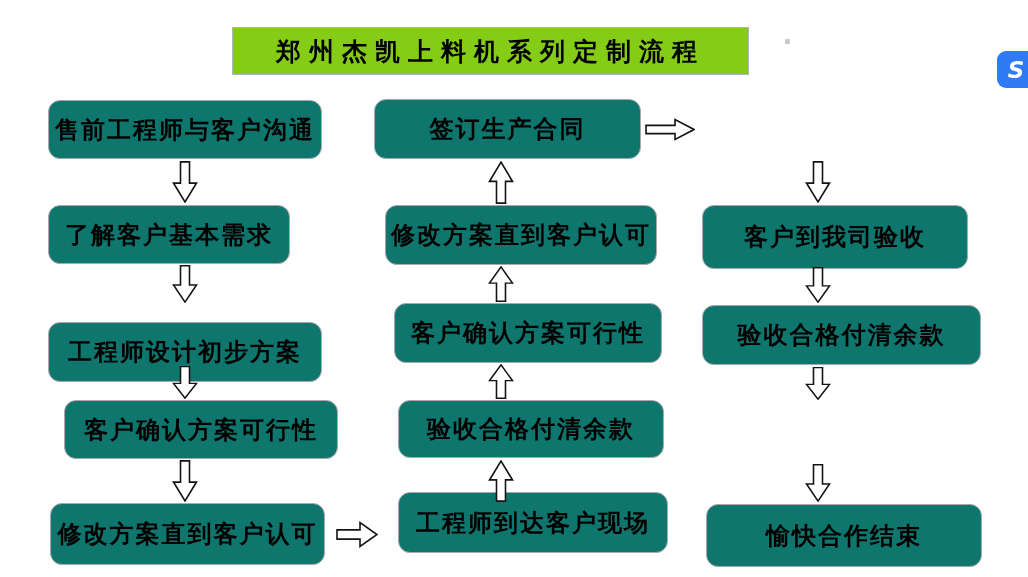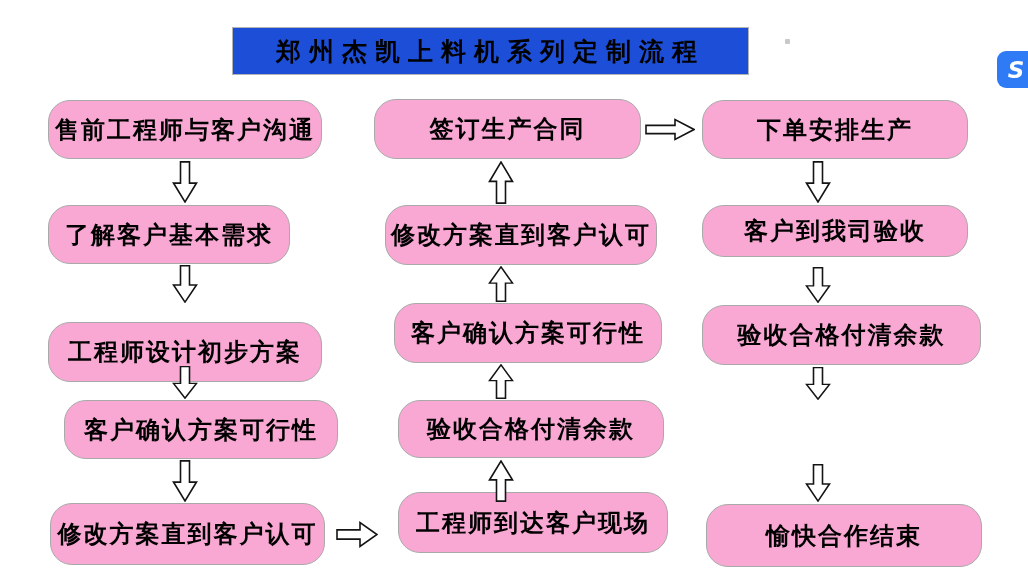--- a/index.html
+++ b/index.html
@@ -4,29 +4,29 @@
 <style>
   * { margin:0; padding:0; box-sizing:border-box; }
   html,body { background:#ffffff; }
   .canvas {
     position:relative; width:1028px; height:577px;
     background:#ffffff; overflow:hidden;
     font-family:"DejaVu Serif", serif; color:#000;
   }
   .title-box {
     position:absolute; left:232px; top:27px; width:517px; height:48px;
-    border:1px solid #b3b3b3; background:#1d4ed8;
+    border:1px solid #b3b3b3; background:#84cc16;
     display:flex; align-items:center; justify-content:center;
   }
   .title-text {
     font-size:25px; font-weight:bold; letter-spacing:8px; white-space:nowrap;
   }
   .box {
-    position:absolute; border:1px solid #a9a9a9; border-radius:22px;
-    background:#f9a8d4; display:flex; align-items:center; justify-content:center;
+    position:absolute; border:1px solid #a9a9a9; border-radius:12px;
+    background:#0f766e; display:flex; align-items:center; justify-content:center;
     font-size:24px; font-weight:bold; letter-spacing:2px; white-space:nowrap;
   }
   .arrow { position:absolute; display:block; }
   .arrow path { fill:#ffffff; stroke:#141414; stroke-width:1.6; stroke-linejoin:miter; }
   .stray-dot {
     position:absolute; left:785px; top:39px; width:5px; height:5px;
     background:#c8c8c8; border-radius:1px;
   }
   .logo {
     position:absolute; left:997px; top:51px; width:44px; height:37px;
@@ -59,22 +59,21 @@
   <div class="box" style="left:48px;top:322px;width:274px;height:60px">工程师设计初步方案</div>
   <div class="box" style="left:64px;top:400px;width:274px;height:59px">客户确认方案可行性</div>
   <div class="box" style="left:50px;top:503px;width:275px;height:62px">修改方案直到客户认可</div>
 
   <div class="box" style="left:374px;top:99px;width:267px;height:60px">签订生产合同</div>
   <div class="box" style="left:385px;top:205px;width:272px;height:60px">修改方案直到客户认可</div>
   <div class="box" style="left:394px;top:303px;width:268px;height:60px">客户确认方案可行性</div>
   <div class="box" style="left:398px;top:400px;width:266px;height:58px">验收合格付清余款</div>
   <div class="box" style="left:398px;top:492px;width:270px;height:61px">工程师到达客户现场</div>
 
-  <div class="box" style="left:702px;top:100px;width:266px;height:59px">下单安排生产</div>
-  <div class="box" style="left:702px;top:205px;width:266px;height:52px">客户到我司验收</div>
+  <div class="box" style="left:702px;top:205px;width:266px;height:64px">客户到我司验收</div>
   <div class="box" style="left:702px;top:305px;width:279px;height:60px">验收合格付清余款</div>
   <div class="box" style="left:706px;top:504px;width:276px;height:63px">愉快合作结束</div>
 
   <svg class="arrow" style="left:172px;top:161px;width:26px;height:42px" viewBox="0 0 26 40" preserveAspectRatio="none">
       <path d="M8.5 0.8 H17.5 V21 H24.5 L13 39 L1.5 21 H8.5 Z"></path>
     </svg>
   <svg class="arrow" style="left:172px;top:265px;width:26px;height:38px" viewBox="0 0 26 40" preserveAspectRatio="none">
       <path d="M8.5 0.8 H17.5 V21 H24.5 L13 39 L1.5 21 H8.5 Z"></path>
     </svg>
   <svg class="arrow" style="left:172px;top:366px;width:26px;height:33px" viewBox="0 0 26 40" preserveAspectRatio="none">

